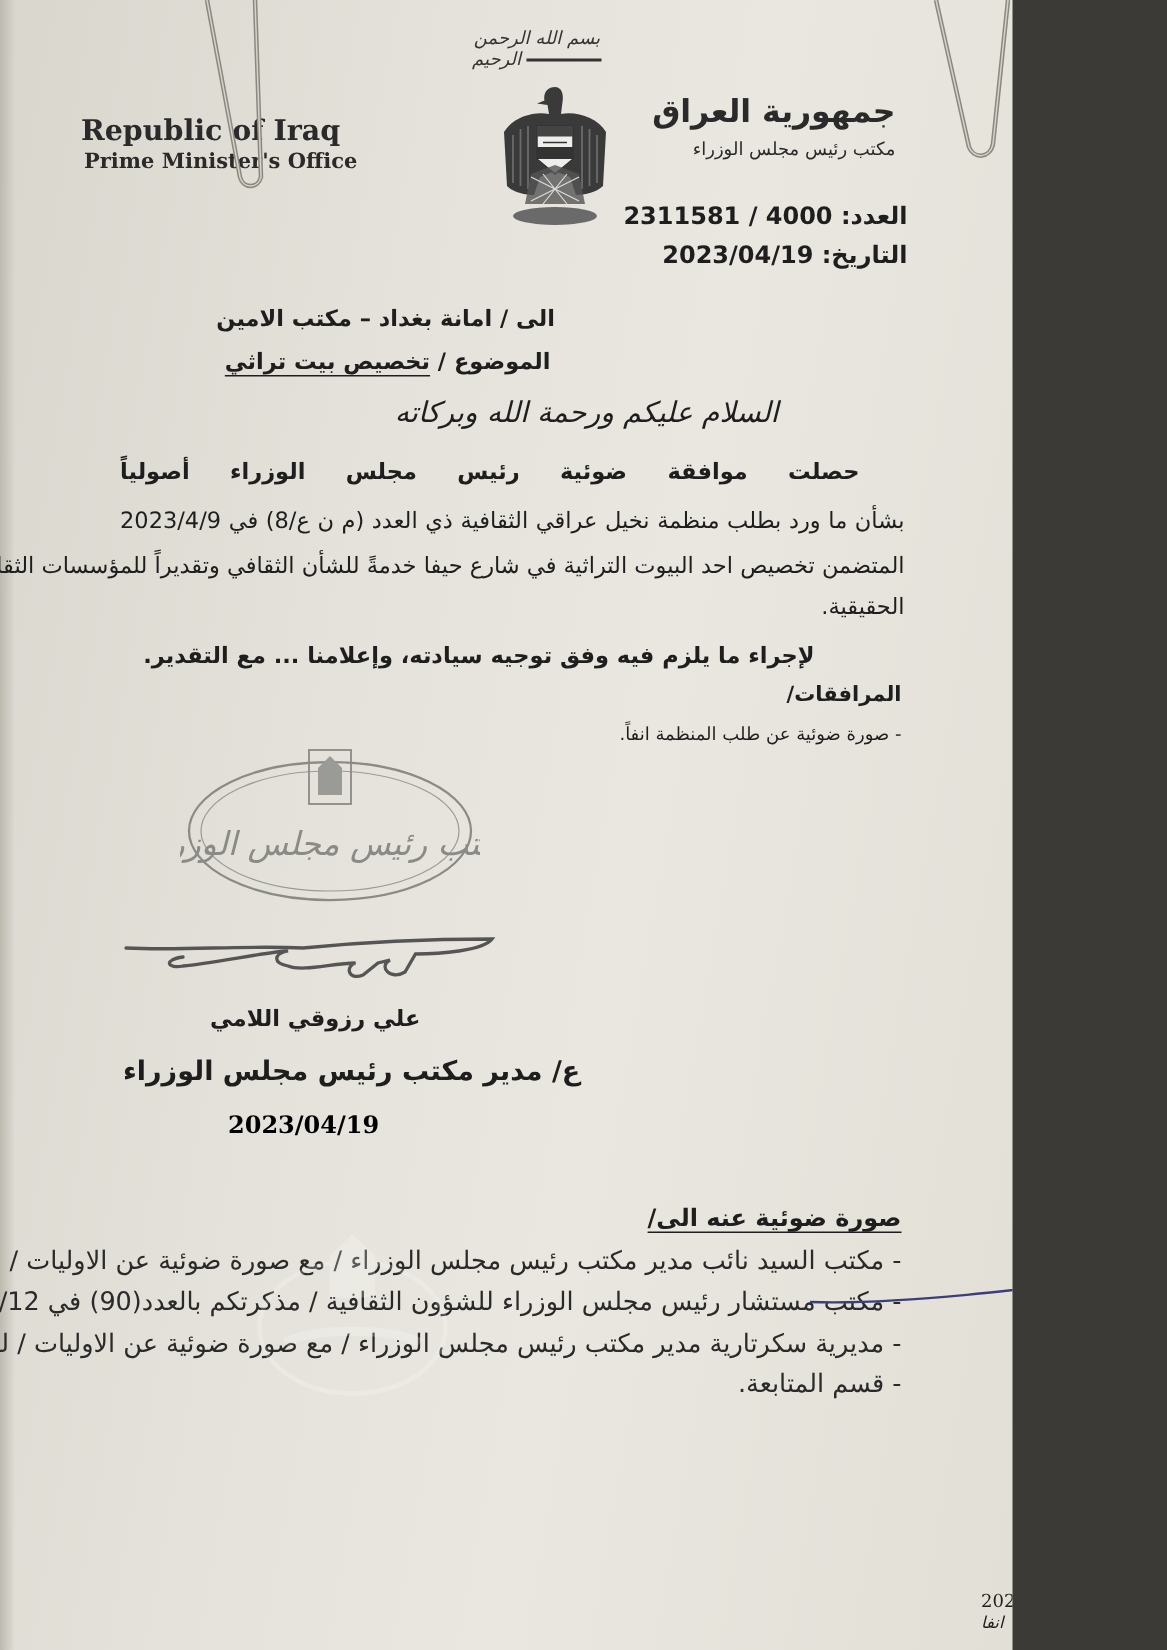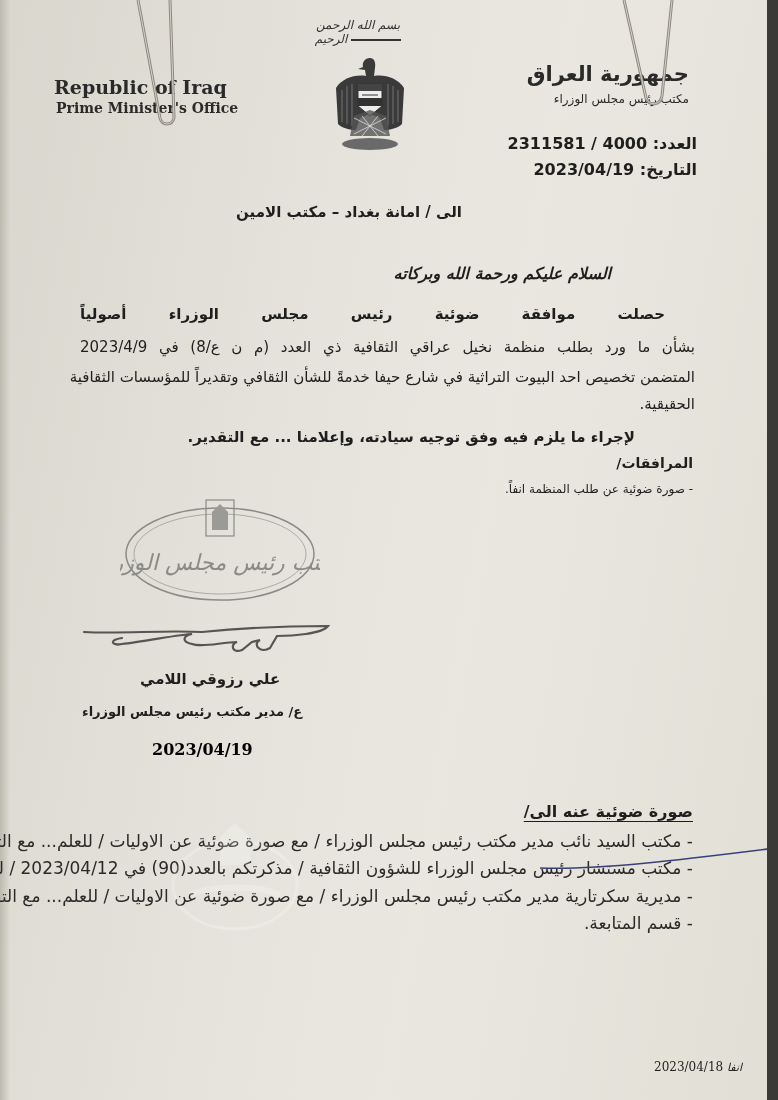--- a/index.html
+++ b/index.html
@@ -2,24 +2,23 @@
 <html><head>
 <meta charset="utf-8">
 <style>
   html, body { margin: 0; padding: 0; }
   body {
     width: 778px; height: 1100px; overflow: hidden; position: relative;
     background: #3b3a36;
     font-family: "DejaVu Sans", sans-serif;
   }
   .paper {
-    position: absolute; left: 0; top: 0; width: 731px; height: 1100px;
+    position: absolute; left: 0; top: 0; width: 675px; height: 1100px;
     background: linear-gradient(100deg, #d8d6cd 0%, #e4e2da 35%, #e9e7e0 60%, #e2dfd6 100%);
     overflow: hidden;
-    padding-left: 36px;
   }
   .paper:before {
     content: ""; position: absolute; left: 0; top: 0; width: 10px; height: 1100px;
     background: linear-gradient(90deg, #bdbab0, rgba(0,0,0,0));
   }
   .abs { position: absolute; }
   .en-title { font-family: "DejaVu Serif", serif; font-weight: bold; color: #2a2a2a; }
   .ar { direction: rtl; color: #1e1e1e; white-space: nowrap; }
   .bold { font-weight: bold; }
   .u { text-decoration: underline; text-underline-offset: 4px; }
@@ -35,39 +34,39 @@
   #ar-republic { right: 78px; top: 62px; font-size: 21px; font-weight: bold; color: #2a2a2a; letter-spacing: 1px; }
   #ar-office { right: 78px; top: 92px; font-size: 12px; color: #2a2a2a; }
 
   #ref-row { right: 70px; top: 134px; font-size: 16px; font-weight: bold; }
   #date-row { right: 70px; top: 160px; font-size: 16px; font-weight: bold; }
   .ltr { direction: ltr; unicode-bidi: embed; display: inline-block; }
 
   #to-line { right: 305px; top: 203px; font-size: 15px; font-weight: bold; }
   #subject-line { right: 308px; top: 232px; font-size: 15px; font-weight: bold; }
 
-  #greeting { right: 156px; top: 264px; font-size: 16px; font-style: italic; font-weight: bold; }
+  #greeting { right: 156px; top: 264px; font-size: 19px; font-style: italic; font-weight: normal; }
 
   .body-line { right: 72px; font-size: 15px; }
   #body-1 { top: 305px; right: 72px; left: 80px; text-align: justify; text-align-last: justify; padding-right: 30px; }
   #body-2 { top: 338px; right: 72px; left: 80px; text-align: justify; text-align-last: justify; }
   #body-3 { top: 368px; right: 72px; left: 80px; text-align: justify; text-align-last: justify; }
   #body-4 { top: 395px; }
 
   #closing { right: 132px; top: 428px; font-size: 15px; font-weight: bold; }
 
   #attachments-label { right: 74px; top: 455px; font-size: 14px; font-weight: bold; }
   #attachment-item { right: 74px; top: 482px; font-size: 12px; }
 
   #stamp { left: 120px; top: 494px; width: 200px; height: 112px; }
 
   #signature { left: 82px; top: 620px; width: 250px; height: 40px; }
 
   #signer-name { left: 140px; top: 670px; font-size: 15px; font-weight: bold; }
-  #signer-title { left: 82px; top: 704px; font-size: 13px; font-weight: bold; }
+  #signer-title { left: 82px; top: 704px; font-size: 18px; font-weight: bold; }
   #signer-date { left: 152px; top: 740px; font-size: 16px; font-weight: bold; font-family: "DejaVu Serif", serif; direction: ltr; }
 
   #cc-title { right: 74px; top: 802px; font-size: 16px; font-weight: bold; }
   .cc-item { right: 74px; font-size: 17px; color: #2a2a2a; }
   #cc-0 { top: 831px; }
   #cc-1 { top: 858px; }
   #cc-2 { top: 886px; }
   #cc-3 { top: 913px; }
 
   #emboss { left: 170px; top: 815px; width: 130px; height: 120px; opacity: 0.22; }
@@ -117,20 +116,23 @@
   <div id="ref-row" class="abs ar">
     <span>العدد:</span>
     <span class="ltr">2311581 / 4000</span>
   </div>
   <div id="date-row" class="abs ar">
     <span>التاريخ:</span>
     <span class="ltr">2023/04/19</span>
   </div>
 
   <div id="to-line" class="abs ar">الى / امانة بغداد – مكتب الامين</div>
+  <div id="subject-line" class="abs ar">
+    <span>الموضوع / </span><span class="u">تخصيص بيت تراثي</span>
+  </div>
 
   <div id="greeting" class="abs ar">السلام عليكم ورحمة الله وبركاته</div>
 
   <div id="body-1" class="abs ar body-line bold">حصلت موافقة ضوئية رئيس مجلس الوزراء أصولياً</div>
   <div id="body-2" class="abs ar body-line">بشأن ما ورد بطلب منظمة نخيل عراقي الثقافية ذي العدد (م ن ع/8) في 2023/4/9</div>
   <div id="body-3" class="abs ar body-line">المتضمن تخصيص احد البيوت التراثية في شارع حيفا خدمةً للشأن الثقافي وتقديراً للمؤسسات الثقافية</div>
   <div id="body-4" class="abs ar body-line">الحقيقية.</div>
 
   <div id="closing" class="abs ar">لإجراء ما يلزم فيه وفق توجيه سيادته، وإعلامنا ... مع التقدير.</div>
 

